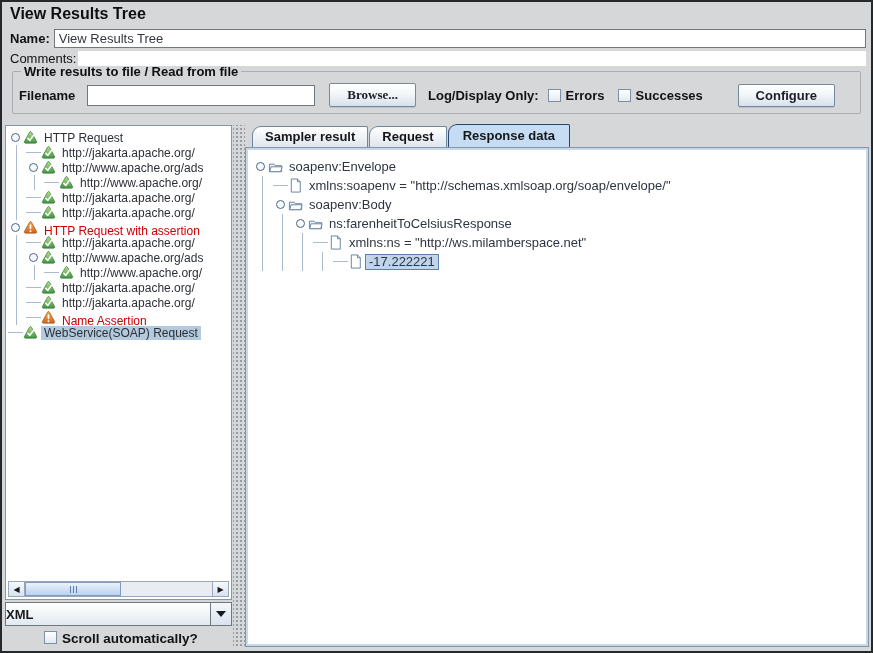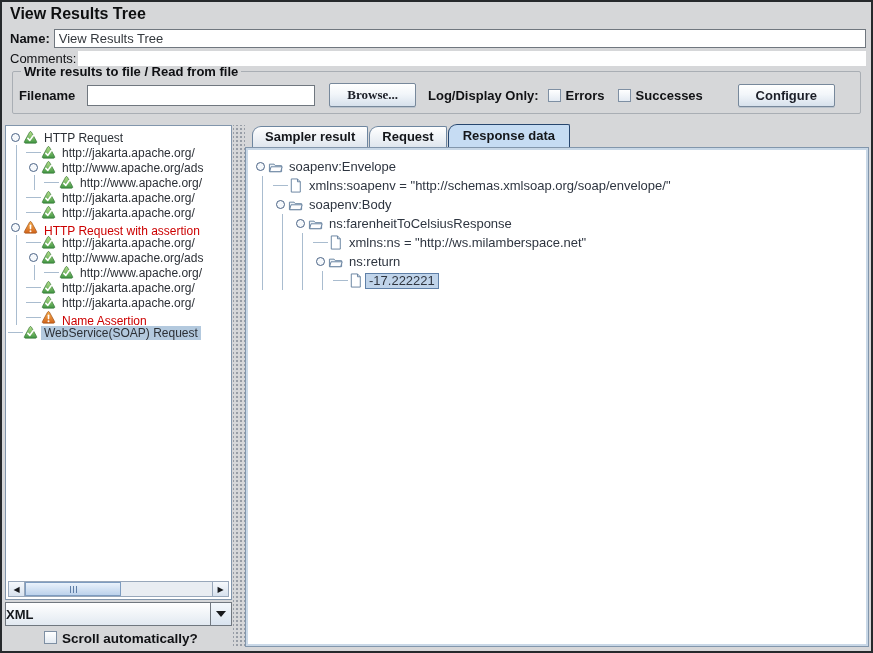--- a/index.html
+++ b/index.html
@@ -390,33 +390,20 @@
                 <path d="M3.5 1h6.6l3 3V15h-9.6Z" fill="#fff" stroke="#64809e"></path>
                 <path d="M10.1 1v3h3" fill="none" stroke="#64809e"></path>
               </svg>
             </span>
             <span class="node-label">xmlns:ns = "http://ws.milamberspace.net"</span>
           </div>
           <div class="tree-row">
             <span class="indent"></span>
             <span class="indent"></span>
             <span class="indent"></span>
-            <span class="handle"></span>
-            <span class="node-icon">
-              <svg viewBox="0 0 16 16">
-                <path d="M1.5 5.5h5l1.3 1.6h6.7v6.4H1.5Z" fill="#eef3f8" stroke="#64809e"></path>
-                <path d="M3.2 8.3h11.9l-1.6 5.2H1.8Z" fill="#fdfdfe" stroke="#64809e"></path>
-              </svg>
-            </span>
-            <span class="node-label">ns:return</span>
-          </div>
-          <div class="tree-row">
-            <span class="indent"></span>
-            <span class="indent"></span>
-            <span class="indent"></span>
             <span class="indent"></span>
             <span class="stub"></span>
             <span class="node-icon">
               <svg viewBox="0 0 16 16">
                 <path d="M3.5 1h6.6l3 3V15h-9.6Z" fill="#fff" stroke="#64809e"></path>
                 <path d="M10.1 1v3h3" fill="none" stroke="#64809e"></path>
               </svg>
             </span>
             <span class="node-label selected">-17.222221</span>
           </div>

